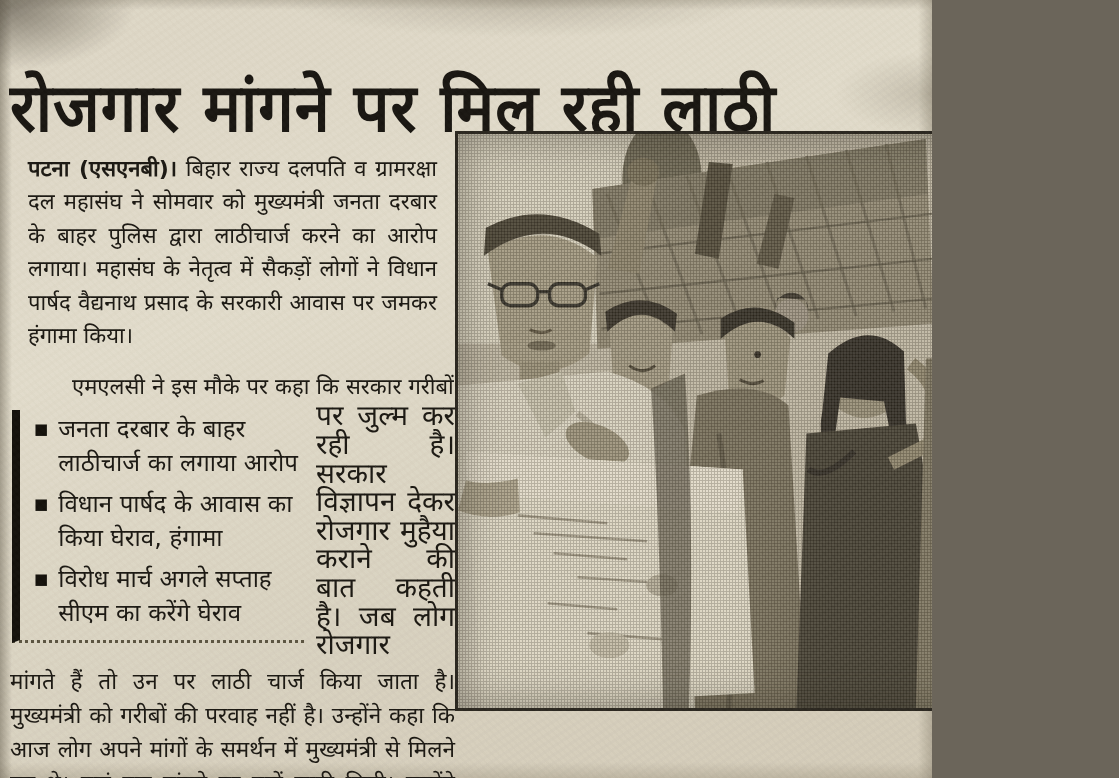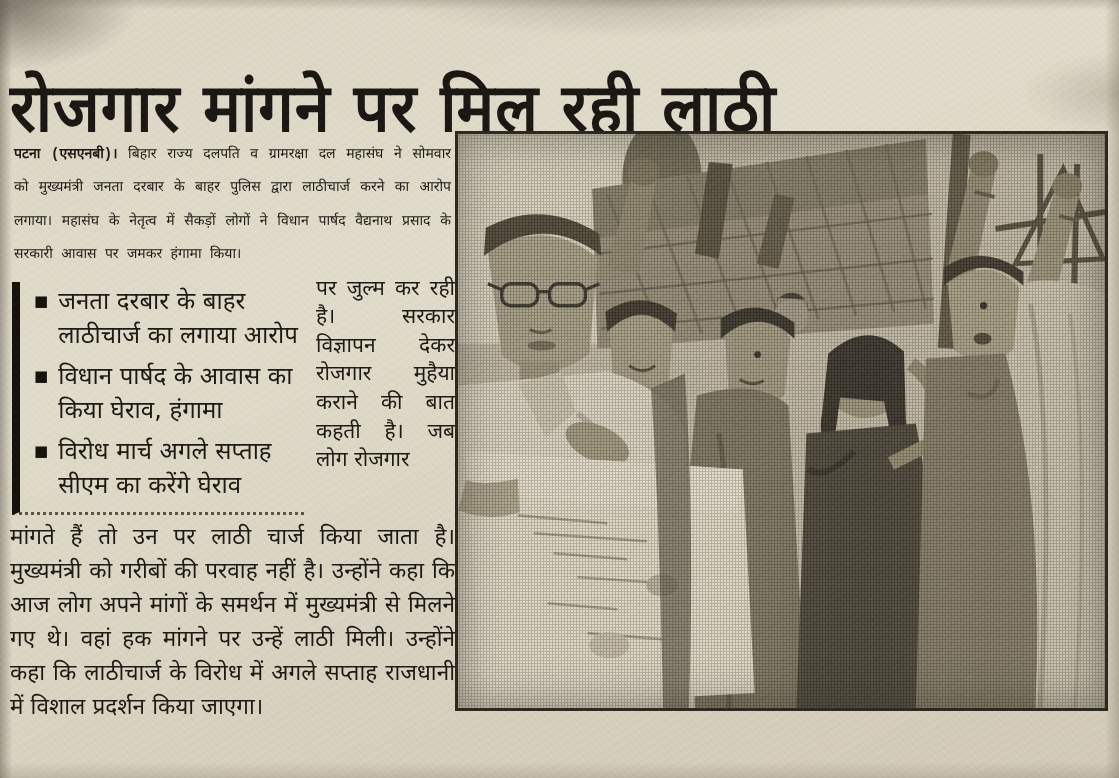--- a/index.html
+++ b/index.html
@@ -2,21 +2,21 @@
 <html><head>
 <meta charset="utf-8">
 <style>
   html,body{margin:0;padding:0;}
   body{
     width:1119px;height:778px;overflow:hidden;
     font-family:"DejaVu Sans","Liberation Sans",sans-serif;
     background:#6b655a;
   }
   .scan{
-    position:relative;width:1119px;height:778px;overflow:hidden;
+    position:relative;width:932px;height:778px;overflow:hidden;
     color:#17140f;
     background:
       radial-gradient(180px 90px at 1% 1%, rgba(66,60,49,.55), rgba(66,60,49,0) 70%),
       radial-gradient(320px 50px at 56% 0%, rgba(118,110,94,.30), rgba(118,110,94,0) 75%),
       radial-gradient(140px 60px at 100% 12%, rgba(120,112,95,.28), rgba(120,112,95,0) 70%),
       linear-gradient(90deg, rgba(90,83,68,.45) 0px, rgba(90,83,68,0) 12px),
       linear-gradient(270deg, rgba(125,117,99,.38) 0px, rgba(125,117,99,0) 14px),
       linear-gradient(0deg, rgba(138,128,108,.30) 0px, rgba(138,128,108,0) 16px),
       linear-gradient(180deg, rgba(128,120,103,.30) 0px, rgba(128,120,103,0) 10px),
       linear-gradient(160deg,#ddd6c5 0%, #e2dccb 35%, #d8d1bf 70%, #d3cbb8 100%);
@@ -29,36 +29,36 @@
   }
   
   .headline{
     position:absolute;left:10px;top:12px;width:1100px;height:112px;
     font-size:63px;font-weight:bold;line-height:104px;white-space:nowrap;
     color:#1a1712;letter-spacing:1px;
     transform:scaleY(1.06);transform-origin:top left;
   }
   
   .article{position:absolute;left:10px;top:134px;width:445px;}
-  .p1{margin:4px;font-size:14px;line-height:33.4px;text-align:justify;color:#1c1913;font-family:Liberation Mono, monospace;}
+  .p1{margin:18px;font-size:22px;line-height:33.4px;text-align:justify;color:#1c1913;}
   .p1 .dateline{font-weight:bold;}
   .p2lead{margin:0;font-size:22px;line-height:34px;text-indent:62px;white-space:nowrap;color:#1c1913;}
   .row{display:flex;align-items:flex-start;}
   .bullets{
     flex:0 0 272px;margin-top:6px;margin-left:2px;
     border-left:8px solid #15120c;
     border-bottom:3px dotted #5c5542;
     padding:2px 0 10px 12px;
   }
   .bullet{display:flex;font-size:24px;line-height:34px;color:#1c1913;margin-bottom:7px;}
   .bullet:last-child{margin-bottom:0;}
   .bullet .sq{font-size:15px;line-height:34px;margin:0 10px 0 2px;color:#15120c;}
   .sidecol{
     flex:1;margin-left:12px;margin-top:-2px;
-    font-size:21px;line-height:28.6px;text-align:justify;color:#1c1913;
+    font-size:28px;line-height:28.6px;text-align:justify;color:#1c1913;
   }
   .p3{margin:4px 0 0 0;font-size:22.5px;line-height:34px;text-align:justify;color:#1c1913;}
   
   .photo-frame{
     position:absolute;left:455px;top:131px;width:653px;height:580px;
     box-sizing:border-box;border:3px solid #2c2820;background:#b3aa96;
   }
   .photo-frame svg{display:block;width:100%;height:100%;}
   .halftone{
     position:absolute;inset:0;pointer-events:none;
@@ -77,20 +77,21 @@
 </head>
 <body>
 
 <div class="scan">
 
   <h1 class="headline">रोजगार मांगने पर मिल रही लाठी</h1>
 
   <div class="article">
     <p class="p1"><span class="dateline">पटना (एसएनबी)।</span><span> बिहार राज्य दलपति व ग्रामरक्षा दल महासंघ ने सोमवार को मुख्यमंत्री जनता दरबार के बाहर पुलिस द्वारा लाठीचार्ज करने का आरोप लगाया। महासंघ के नेतृत्व में सैकड़ों लोगों ने विधान पार्षद वैद्यनाथ प्रसाद के सरकारी आवास पर जमकर हंगामा किया।</span></p>
 
+    <p class="p2lead">एमएलसी ने इस मौके पर कहा कि सरकार गरीबों</p>
 
     <div class="row">
       <div class="bullets">
         <div class="bullet">
           <span class="sq">■</span>
           <span>जनता दरबार के बाहर लाठीचार्ज का लगाया आरोप</span>
         </div>
         <div class="bullet">
           <span class="sq">■</span>
           <span>विधान पार्षद के आवास का किया घेराव, हंगामा</span>

